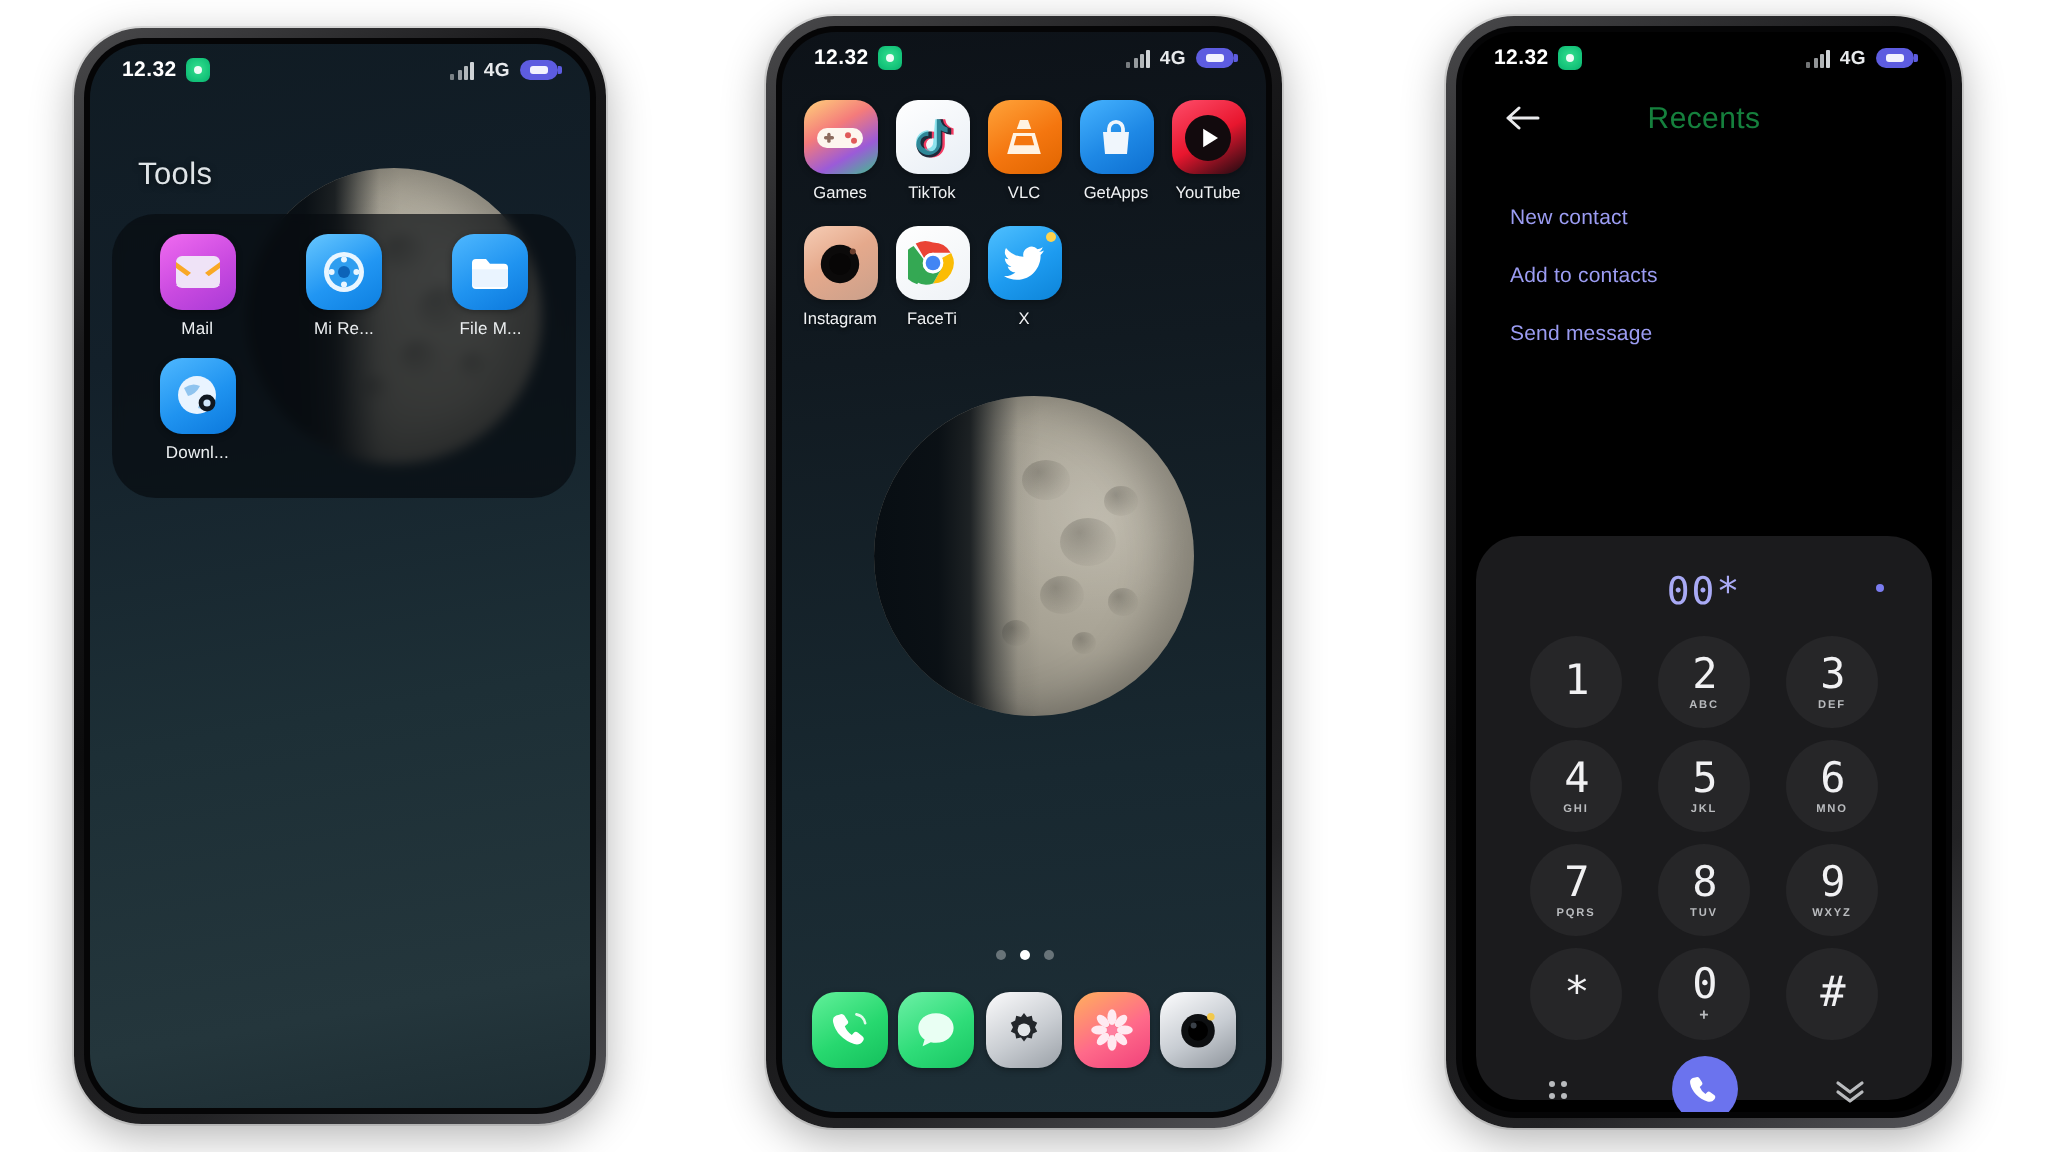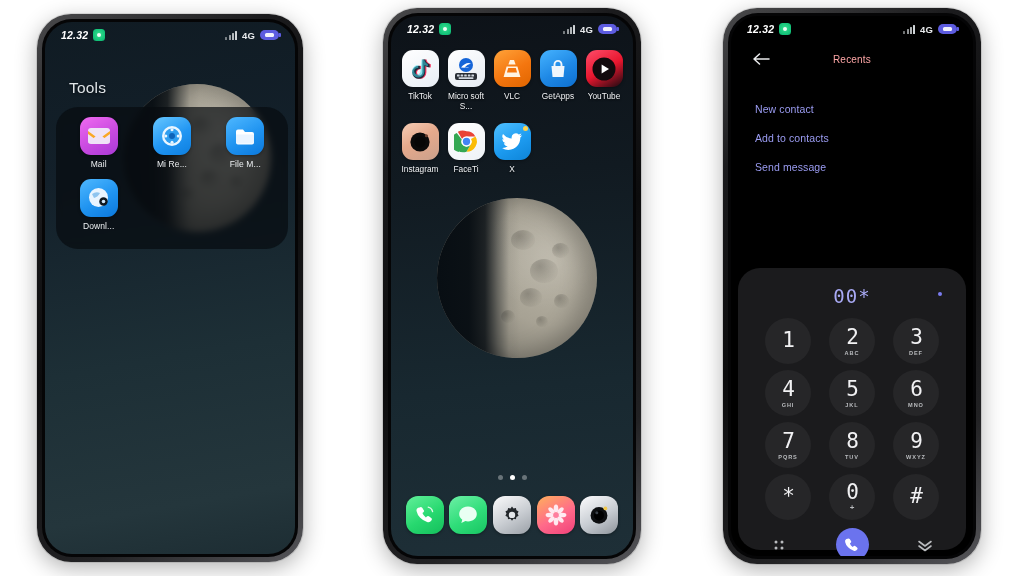--- a/index.html
+++ b/index.html
@@ -79,21 +79,21 @@
     background: radial-gradient(circle at 35% 30%, rgba(60,58,52,.55), rgba(120,116,105,.18) 70%, rgba(0,0,0,0) 100%);
   }
 
   
   .statusbar{
     position:absolute; top:0; left:0; right:0; height:26px;
     display:flex; align-items:center; justify-content:space-between;
     padding: 0 16px; color:#fff; font-size:10.5px; font-weight:700;
     letter-spacing:.2px; z-index:6;
   }
-  .sb-left{ display:flex; align-items:center; gap:5px;font-style:italic; }
+  .sb-left{ display:flex; align-items:center; gap:5px; }
   .sb-badge{
     width:12px; height:12px; border-radius:3.5px;
     background: radial-gradient(circle at 50% 45%, #35e08f, #12c178 70%, #0fae6b);
     display:flex; align-items:center; justify-content:center;
   }
   .sb-badge::after{ content:""; width:4px; height:4px; border-radius:50%; background:rgba(255,255,255,.92); }
   .sb-right{ display:flex; align-items:center; gap:5px; }
   .bars{ display:flex; align-items:flex-end; gap:1.2px; height:9px; }
   .bars i{ width:2px; background:#cfd3d6; border-radius:.5px; }
   .bars i:nth-child(1){height:3px; opacity:.55}
@@ -148,21 +148,21 @@
   .dots i.on{ background:#fff; }
   .dock{
     position:absolute; left:0; right:0; bottom:22px; z-index:5;
     display:flex; justify-content:space-around; align-items:center; padding:0 12px;
   }
   .dock .ic{ width:38px; height:38px; border-radius:12px; }
 
   
   .d-top{ position:absolute; top:26px; left:0; right:0; height:34px; display:flex; align-items:center; z-index:5; }
   .d-back{ position:absolute; left:20px; width:22px; height:22px; display:flex; align-items:center; justify-content:center; }
-  .d-title{ width:100%; text-align:center; color:#fca5a5; font-size:10px; font-weight:500; letter-spacing:.2px; }
+  .d-title{ width:100%; text-align:center; color:#15803d; font-size:15px; font-weight:500; letter-spacing:.2px; }
   .d-links{ position:absolute; top:78px; left:24px; right:9px; z-index:5; }
   .d-link{ color:#9b9cf2; font-size:10.5px; padding:8.5px 0; letter-spacing:.1px; }
   .keypad{
     position:absolute; left:7px; right:7px; bottom:6px; height:282px;
     background:#1b1b1d; border-radius:22px; z-index:5; padding-top:10px;
   }
   .numrow{ position:relative; height:36px; display:flex; align-items:center; justify-content:center; }
   .numdisp{ color:#a9aaf5; font-size:19px; font-family:"DejaVu Sans Mono", monospace; letter-spacing:1px; }
   .numdot{ position:absolute; right:24px; top:14px; width:4px; height:4px; border-radius:50%; background:#7b7cf0; }
   .keys{ display:grid; grid-template-columns:repeat(3,1fr); row-gap:6px; padding:4px 18px 0; }
@@ -317,48 +317,44 @@
             <span class="net">4G</span>
             <span class="batt">
                 <i></i>
               </span>
           </div>
         </div>
 
         <div class="grid">
 
 
+          <div class="gapp">
+            <div class="ic" style="background:linear-gradient(150deg,#ffd27a 0%,#f47b7b 38%,#9b5bd8 70%,#3ec08a 100%);">
+              <svg width="26" height="16" viewBox="0 0 26 16">
+                <rect x="1.5" y="3" width="23" height="10" rx="5" fill="#fdf6ee"></rect>
+                <rect x="5" y="7" width="5" height="1.7" rx=".8" fill="#8c6b5d"></rect>
+                <rect x="6.6" y="5.4" width="1.7" height="5" rx=".8" fill="#8c6b5d"></rect>
+                <circle cx="17" cy="6.6" r="1.5" fill="#e05a5a"></circle>
+                <circle cx="20" cy="9.4" r="1.5" fill="#e05a5a"></circle>
+              </svg>
+            </div>
+            <span class="lbl">Games</span>
+          </div>
 
           <div class="gapp">
             <div class="ic" style="background:linear-gradient(150deg,#ffffff,#e8eef5);">
               <svg width="22" height="24" viewBox="0 0 22 24">
                 <path d="M14.6 2.6 h3 a5.6 5.6 0 0 0 4.2 4.6 v3.2 a8.6 8.6 0 0 1 -4.4 -1.5 v6.4 a6.5 6.5 0 1 1 -6.5 -6.5 q.6 0 1.2 .1 v3.3 a3.3 3.3 0 1 0 2.5 3.1 z" fill="#f43b62"></path>
                 <path d="M13.4 2.6 h3 a5.6 5.6 0 0 0 4.2 4.6 v3.2 a8.6 8.6 0 0 1 -4.4 -1.5 v6.4 a6.5 6.5 0 1 1 -6.5 -6.5 q.6 0 1.2 .1 v3.3 a3.3 3.3 0 1 0 2.5 3.1 z" fill="#1f2a3a"></path>
                 <path d="M12.6 2.6 h2.6 a5.3 5.3 0 0 0 3.6 4.3 v2.4 a7.6 7.6 0 0 1 -3.4 -1.2 v6.2 a6.2 6.2 0 1 1 -6.2 -6.2 v3 a3.2 3.2 0 1 0 2.4 3 z" fill="#3ad3e4" opacity=".55"></path>
               </svg>
             </div>
             <span class="lbl">TikTok</span>
           </div>
 
-          <div class="gapp">
-            <div class="ic" style="background:linear-gradient(150deg,#ffffff,#e6ecf3);">
-              <svg width="28" height="26" viewBox="0 0 28 26">
-                <circle cx="14" cy="9" r="7" fill="#1565d8"></circle>
-                <path d="M9 11.5 q5 -6 10 -4 q-4 1 -6.5 4 q2.5 -1 5 -.2 q-4 .6 -8.5 .2" fill="#ffffff"></path>
-                <rect x="3" y="17" width="22" height="7" rx="2" fill="#2a2f36"></rect>
-                <rect x="5" y="18.6" width="2.6" height="1.8" rx=".5" fill="#cfd6de"></rect>
-                <rect x="8.6" y="18.6" width="2.6" height="1.8" rx=".5" fill="#cfd6de"></rect>
-                <rect x="12.2" y="18.6" width="2.6" height="1.8" rx=".5" fill="#cfd6de"></rect>
-                <rect x="15.8" y="18.6" width="2.6" height="1.8" rx=".5" fill="#cfd6de"></rect>
-                <rect x="19.4" y="18.6" width="2.6" height="1.8" rx=".5" fill="#cfd6de"></rect>
-                <rect x="6.5" y="21.2" width="15" height="1.8" rx=".8" fill="#cfd6de"></rect>
-              </svg>
-            </div>
-            <span class="lbl">Micro soft S...</span>
-          </div>
 
           <div class="gapp">
             <div class="ic" style="background:linear-gradient(150deg,#ffa33a,#f4760f 55%,#e06500);">
               <svg width="22" height="24" viewBox="0 0 22 24">
                 <path d="M9 3 h4 l1.6 4.5 h-7.2 z" fill="#fff3e3"></path>
                 <path d="M5.6 9.5 h10.8 l3 10.5 h-16.8 z" fill="#fff3e3"></path>
                 <path d="M7.2 11 h7.6 l1.3 4.6 h-10.2 z" fill="#f4760f"></path>
               </svg>
             </div>
             <span class="lbl">VLC</span>

